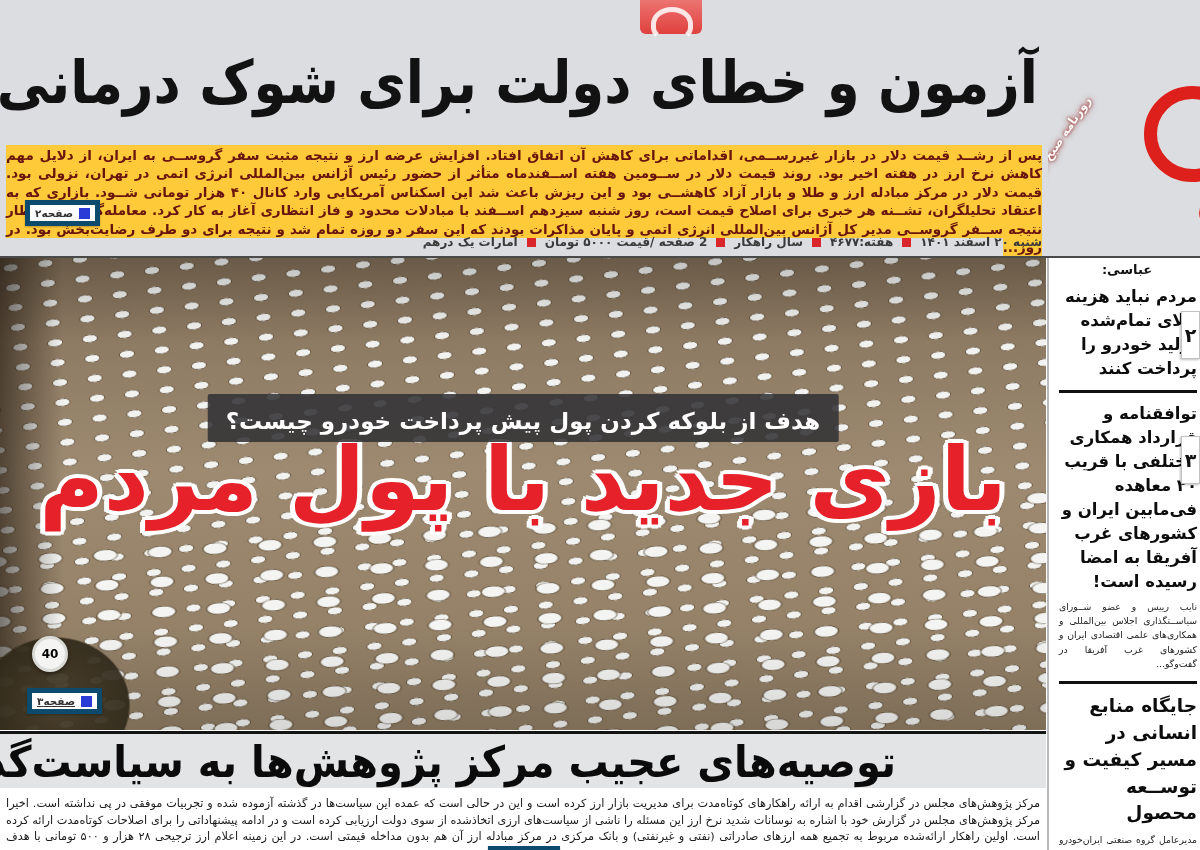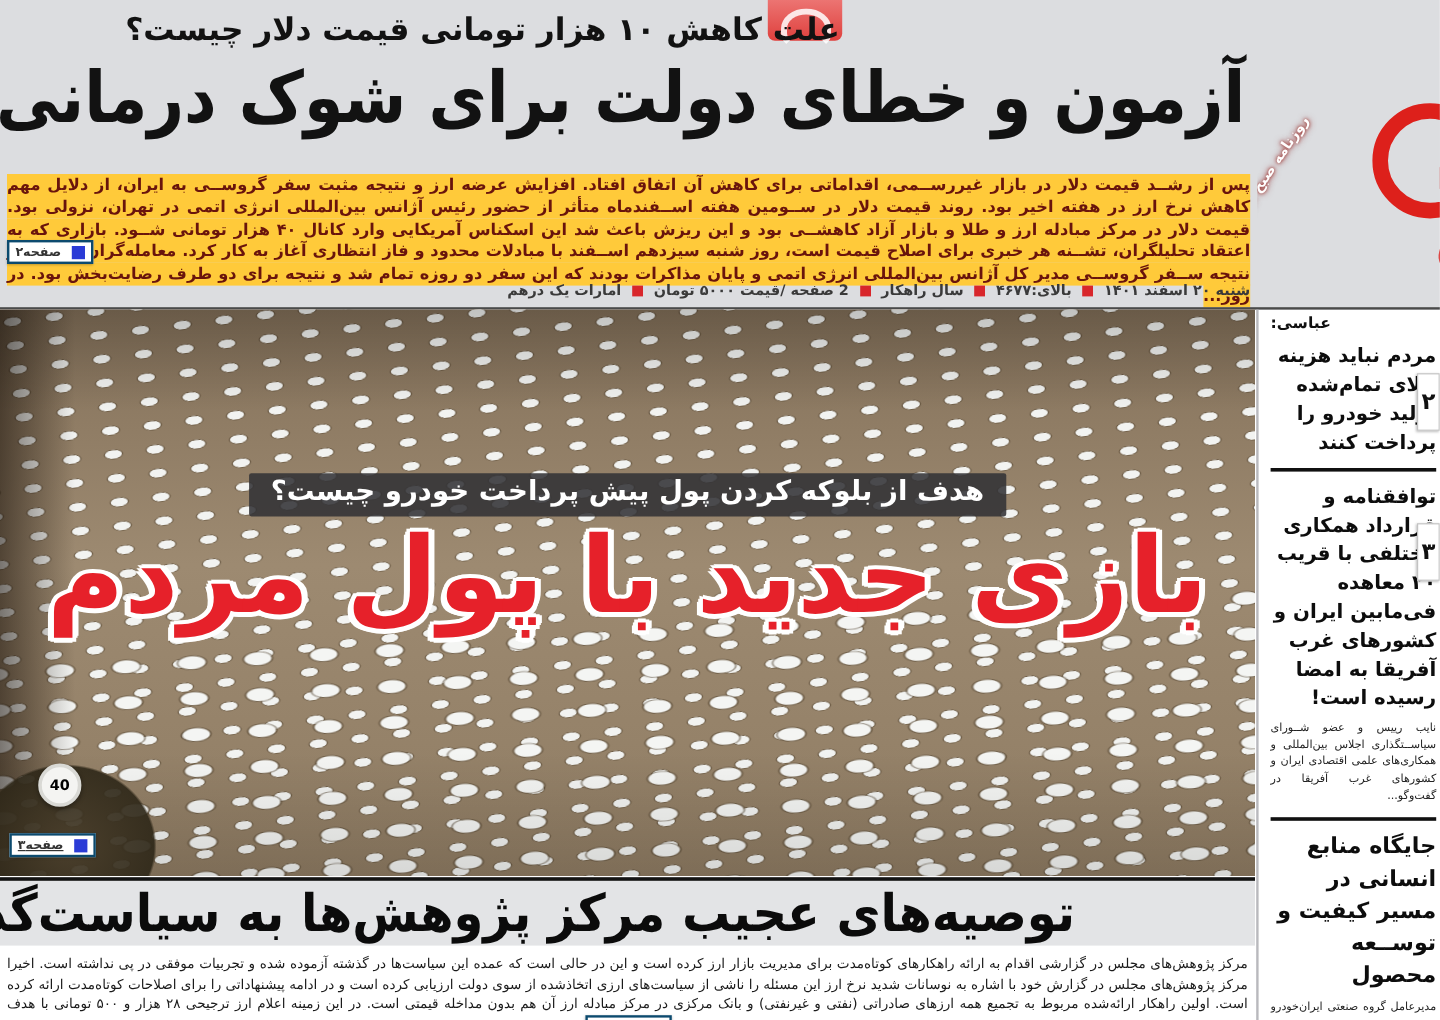--- a/index.html
+++ b/index.html
@@ -25,22 +25,22 @@
   .top-strip{position:absolute;top:10px;right:500px;z-index:2;font-size:26px;font-weight:bold;
              color:#121212;white-space:nowrap;letter-spacing:-1px;}
   .main-headline{position:absolute;top:48px;right:162px;left:10px;margin:0;font-size:53px;font-weight:bold;
                  color:#121212;text-align:right;white-space:nowrap;letter-spacing:-2px;
                  transform:scaleY(1.12);transform-origin:right top;}
   .lead{position:absolute;top:145px;right:158px;left:6px;margin:0;font-size:13.5px;line-height:18.5px;
         font-weight:bold;text-align:justify;}
   .lead .hl{background:#ffca3a;color:#69140c;padding:1.5px 0;-webkit-box-decoration-break:clone;box-decoration-break:clone;}
   
   .badge{display:inline-flex;align-items:center;justify-content:space-between;gap:6px;min-width:72px;
-         background:#fff;border:2px solid #0c4a6e;padding:2px 5px;font-size:10.5px;font-weight:bold;
-         color:#333;box-shadow:0 1px 2px rgba(0,0,0,.25);box-sizing:border-box;}
+         background:#fff;border:5px solid #0c4a6e;padding:2px 5px;font-size:10.5px;font-weight:bold;
+         color:#333;box-shadow:0 1px 2px rgba(0,0,0,.25);box-sizing:border-box;margin-left:19px;}
   .bluesq{width:11px;height:11px;background:#2b3bd6;display:inline-block;flex:0 0 auto;}
   .lead-badge{position:absolute;top:200px;left:6px;z-index:3;}
   
   .datebar{position:absolute;top:229px;left:0;right:0;height:26px;display:flex;justify-content:space-between;
            align-items:center;padding:0 10px;font-size:12px;font-weight:bold;color:#3a3a3a;}
   .datebar-right{display:flex;align-items:center;gap:9px;margin-right:148px;}
   .redsq{width:9px;height:9px;background:#d8262b;display:inline-block;flex:0 0 auto;}
   
   .photo{position:absolute;top:258px;left:0;width:1046px;height:472px;overflow:hidden;
          background:linear-gradient(180deg,#84715a,#9d8a71 45%,#8f7c63);}
@@ -52,31 +52,31 @@
           background-size:55px 30px;}
   .photo-shade{position:absolute;inset:0;
           background:linear-gradient(180deg,rgba(0,0,0,.20),transparent 18%,transparent 78%,rgba(0,0,0,.12)),
                      linear-gradient(90deg,rgba(20,12,5,.55),transparent 6%);}
   .foliage{position:absolute;left:-50px;bottom:-70px;width:210px;height:190px;opacity:.92;
            background:radial-gradient(closest-side,#463b28,#2f2819 70%,transparent 72%);}
   .sign40{position:absolute;left:32px;bottom:58px;width:30px;height:30px;border-radius:50%;background:#f4f4f2;
           border:3px solid #d9d9d5;display:flex;align-items:center;justify-content:center;font-size:12px;
           font-weight:bold;color:#000000;box-shadow:0 2px 4px rgba(0,0,0,.4);direction:ltr;}
   .photo-kicker{position:absolute;top:136px;left:50%;transform:translateX(-50%);background:rgba(50,50,54,.88);
-          color:#fff;font-size:23px;font-weight:bold;padding:2px 18px 8px;white-space:nowrap;border-radius:2px;z-index:3;}
+          color:#fff;font-size:23px;font-weight:bold;padding:14px 18px 8px;white-space:nowrap;border-radius:2px;z-index:3;}
   .photo-headline{position:absolute;top:176px;left:50%;transform:translateX(-50%);font-size:88px;font-weight:bold;
           color:#e6212a;white-space:nowrap;z-index:2;line-height:1.05;letter-spacing:-2px;
           text-shadow:-4px 0 0 #fff,4px 0 0 #fff,0 -4px 0 #fff,0 4px 0 #fff,-3px -3px 0 #fff,3px 3px 0 #fff,
                       -3px 3px 0 #fff,3px -3px 0 #fff,-5px 2px 0 #fff,5px -2px 0 #fff;text-align:right;}
   .photo-badge{position:absolute;left:8px;bottom:16px;z-index:3;text-decoration:underline;}
   
   .vrule{position:absolute;top:258px;bottom:0;right:151px;width:2px;background:#b9b9bd;}
   .sidebar{position:absolute;top:260px;right:0;width:149px;height:588px;padding:0 3px 0 8px;box-sizing:border-box;
            background:#fff;display:flex;flex-direction:column;overflow:hidden;}
-  .sb-kicker{font-size:13px;font-weight:bold;color:#111;margin:2px 2px 8px 0;text-align:left;flex:0 0 auto;}
+  .sb-kicker{font-size:13px;font-weight:bold;color:#111;margin:2px 2px 8px 0;text-align:center;flex:0 0 auto;}
   .sb-story{position:relative;flex:0 0 auto;}
   .sb-head{font-size:16.5px;line-height:1.45;font-weight:bold;color:#0d0d0d;text-align:right;margin:0;letter-spacing:-.5px;}
   .sb-head-lg{font-size:18.5px;}
   .sb-tab{position:absolute;right:-3px;width:17px;height:46px;background:#fff;border:1px solid #c2c2c2;
           box-shadow:-1px 1px 2px rgba(0,0,0,.25);display:flex;align-items:center;justify-content:center;
           font-size:19px;font-weight:bold;color:#111;z-index:4;}
   .sb-body{font-size:9.3px;line-height:1.55;color:#222;text-align:justify;margin:6px 0 0;}
   .sb-divider{height:3.5px;background:#101010;margin:9px 0;flex:0 0 auto;}
   .sb-story-grow{flex:1 1 auto;display:flex;flex-direction:column;min-height:0;}
   .sb-body-grow{flex:1 1 auto;overflow:hidden;}
@@ -99,36 +99,35 @@
 
   <div class="logo">
     <div class="logo-script">راه مردم</div>
     <div class="logo-hole"></div>
     <div class="logo-sub">روزنامه صبح ایران</div>
   </div>
 
   <div class="ribbon">
     <span class="ribbon-arc"></span>
   </div>
-  <div class="top-strip">علت کاهش ۱۰ هزار تومانی قیمت دلار چیست؟</div>
 
   <h1 class="main-headline">آزمون و خطای دولت برای شوک درمانی ارز</h1>
 
   <p class="lead"><span class="hl">پس از رشــد قیمت دلار در بازار غیررســمی، اقداماتی برای کاهش آن اتفاق افتاد. افزایش عرضه ارز و نتیجه مثبت سفر گروســی به ایران، از دلایل مهم کاهش نرخ ارز در هفته اخیر بود. روند قیمت دلار در ســومین هفته اســفندماه متأثر از حضور رئیس آژانس بین‌المللی انرژی اتمی در تهران، نزولی بود. قیمت دلار در مرکز مبادله ارز و طلا و بازار آزاد کاهشــی بود و این ریزش باعث شد این اسکناس آمریکایی وارد کانال ۴۰ هزار تومانی شــود. بازاری که به اعتقاد تحلیلگران، تشــنه هر خبری برای اصلاح قیمت است، روز شنبه سیزدهم اســفند با مبادلات محدود و فاز انتظاری آغاز به کار کرد. معامله‌گران در انتظار نتیجه ســفر گروســی مدیر کل آژانس بین‌المللی انرژی اتمی و پایان مذاکرات بودند که این سفر دو روزه تمام شد و نتیجه برای دو طرف رضایت‌بخش بود. در روز...</span></p>
 
   <span class="badge lead-badge">
     <span class="bluesq"></span>
     <span>صفحه۲</span>
   </span>
 
   <div class="datebar">
     <div class="datebar-right">
       <span>شنبه ۲۰ اسفند ۱۴۰۱</span>
       <span class="redsq"></span>
-      <span>بالای:۴۶۷۷</span>
+      <span>هفته:۴۶۷۷</span>
       <span class="redsq"></span>
       <span>سال راهکار</span>
       <span class="redsq"></span>
       <span>2 صفحه /قیمت ۵۰۰۰ تومان</span>
       <span class="redsq"></span>
       <span>امارات یک درهم</span>
     </div>
   </div>
   <div class="header-rule"></div>
 

